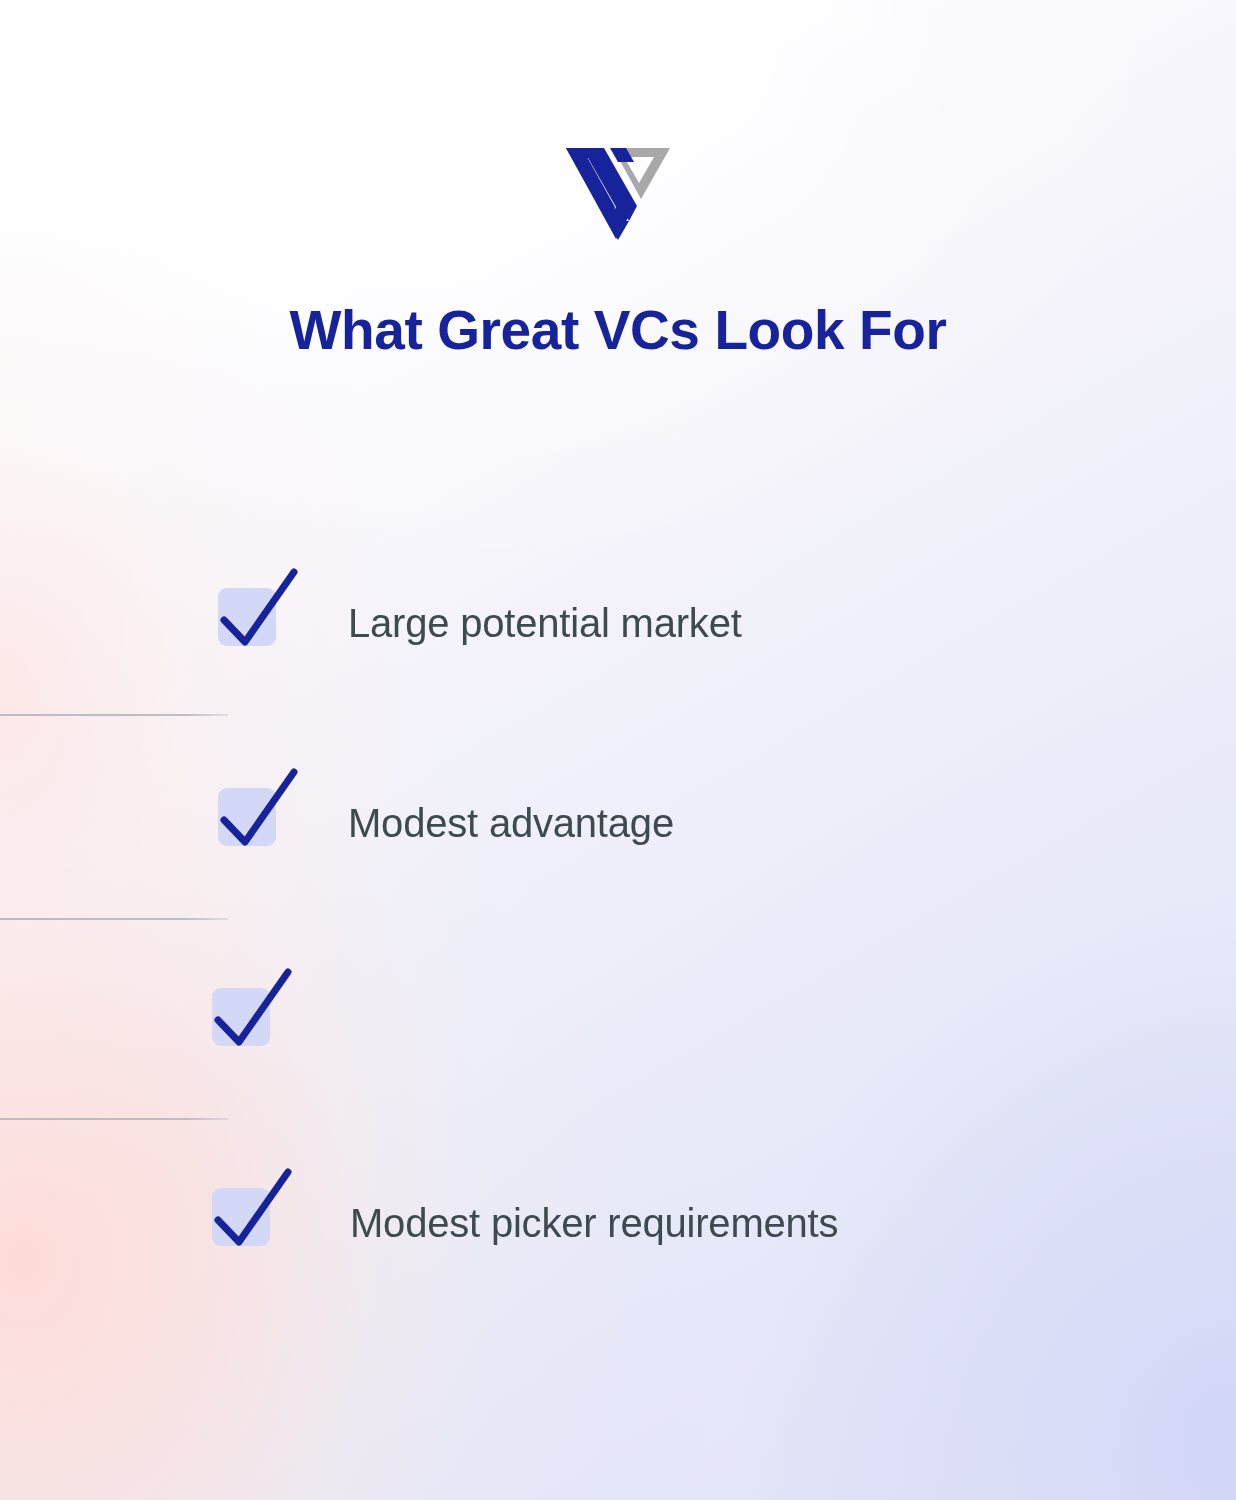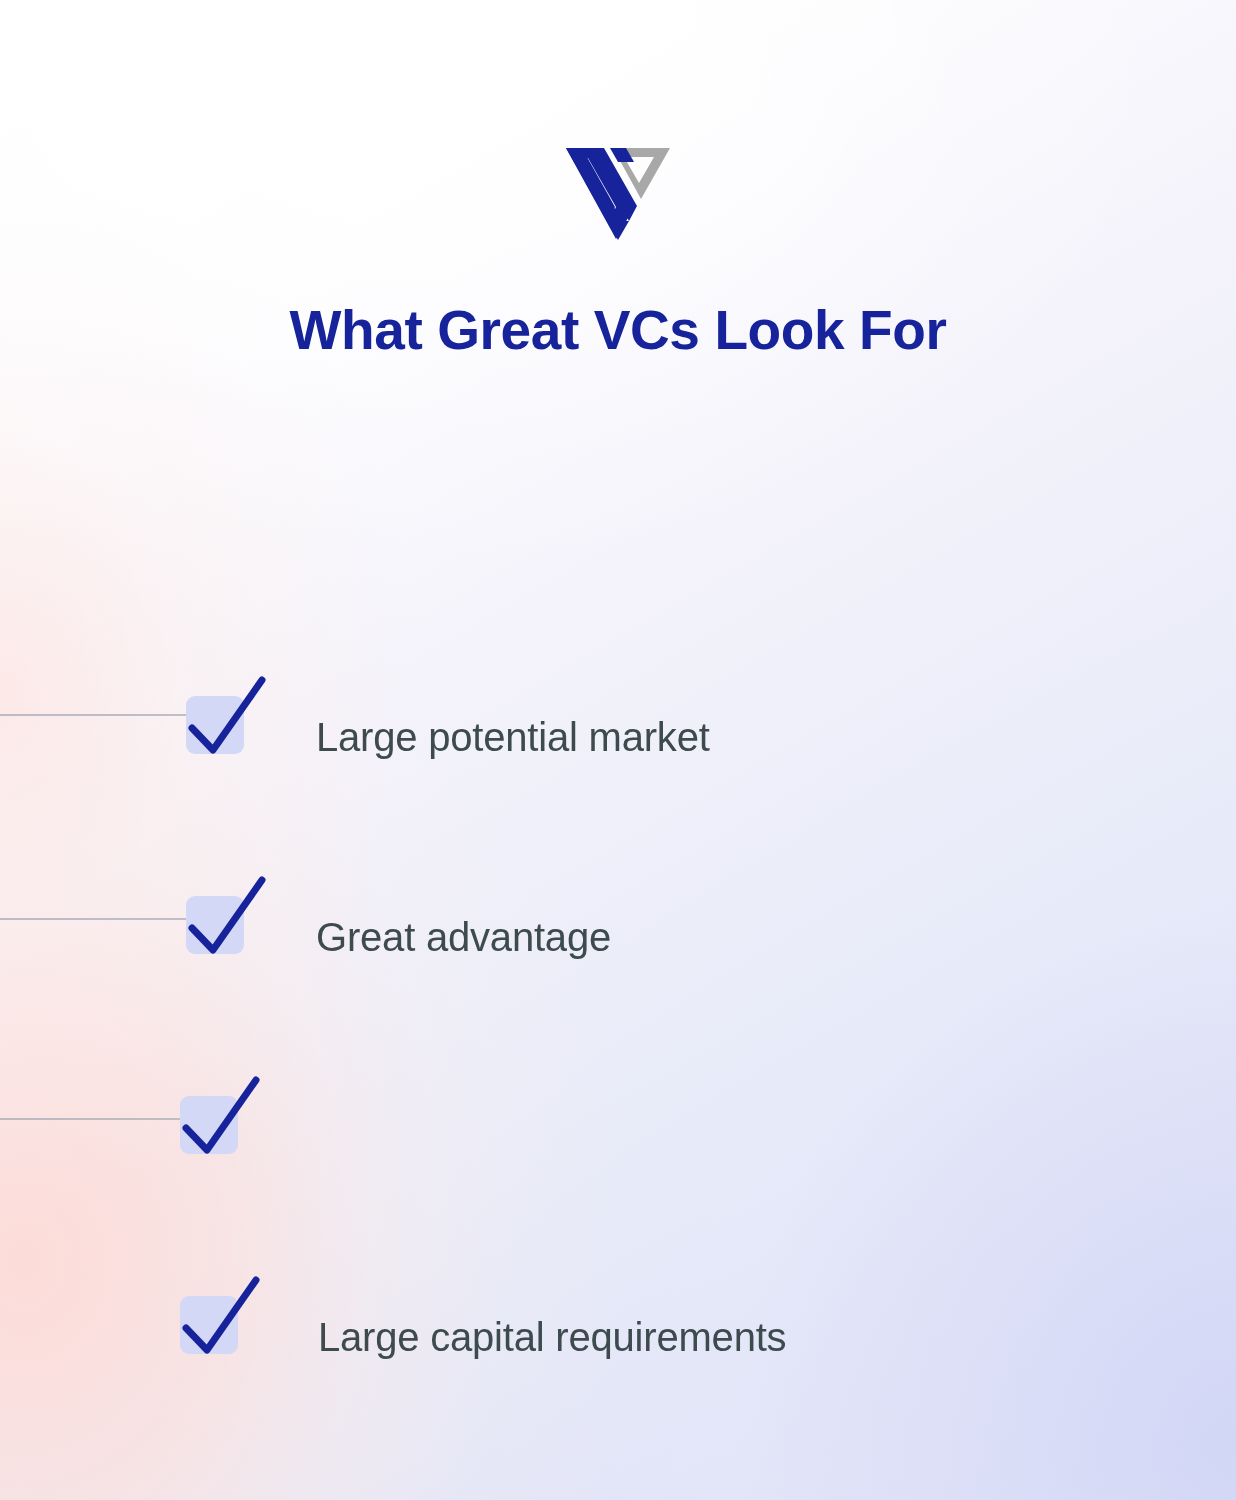--- a/index.html
+++ b/index.html
@@ -110,21 +110,22 @@
   .checklist {
     position: absolute;
     top: 566px;
     left: 0;
     width: 1236px;
   }
   .check-row {
     position: relative;
     height: 200px;
     display: flex;
-    align-items: flex-end;
+    align-items: flex-start;
+    padding-left: 32px;
   }
   .check-box-holder {
     position: relative;
     width: 92px;
     height: 92px;
     flex: 0 0 auto;
   }
   .check-box {
     position: absolute;
     left: 0;
@@ -207,36 +208,36 @@
       <div class="check-label">Large potential market</div>
     </div>
 
     <div class="check-row row-1">
       <div class="check-box-holder">
         <div class="check-box"></div>
         <svg class="check-mark" viewBox="0 0 96 92" xmlns="http://www.w3.org/2000/svg">
           <path d="M10 54 L31 76 L80 6" fill="none" stroke="#17239a" stroke-width="7" stroke-linecap="round" stroke-linejoin="round"></path>
         </svg>
       </div>
-      <div class="check-label">Great advantage</div>
+      <div class="check-label">Modest advantage</div>
     </div>
 
     <div class="check-row row-2">
       <div class="check-box-holder">
         <div class="check-box"></div>
         <svg class="check-mark" viewBox="0 0 96 92" xmlns="http://www.w3.org/2000/svg">
           <path d="M10 54 L31 76 L80 6" fill="none" stroke="#17239a" stroke-width="7" stroke-linecap="round" stroke-linejoin="round"></path>
         </svg>
       </div>
     </div>
 
     <div class="check-row row-3">
       <div class="check-box-holder">
         <div class="check-box"></div>
         <svg class="check-mark" viewBox="0 0 96 92" xmlns="http://www.w3.org/2000/svg">
           <path d="M10 54 L31 76 L80 6" fill="none" stroke="#17239a" stroke-width="7" stroke-linecap="round" stroke-linejoin="round"></path>
         </svg>
       </div>
-      <div class="check-label">Large capital requirements</div>
+      <div class="check-label">Modest picker requirements</div>
     </div>
 
   </div>
 </div>
 
 </body></html>

